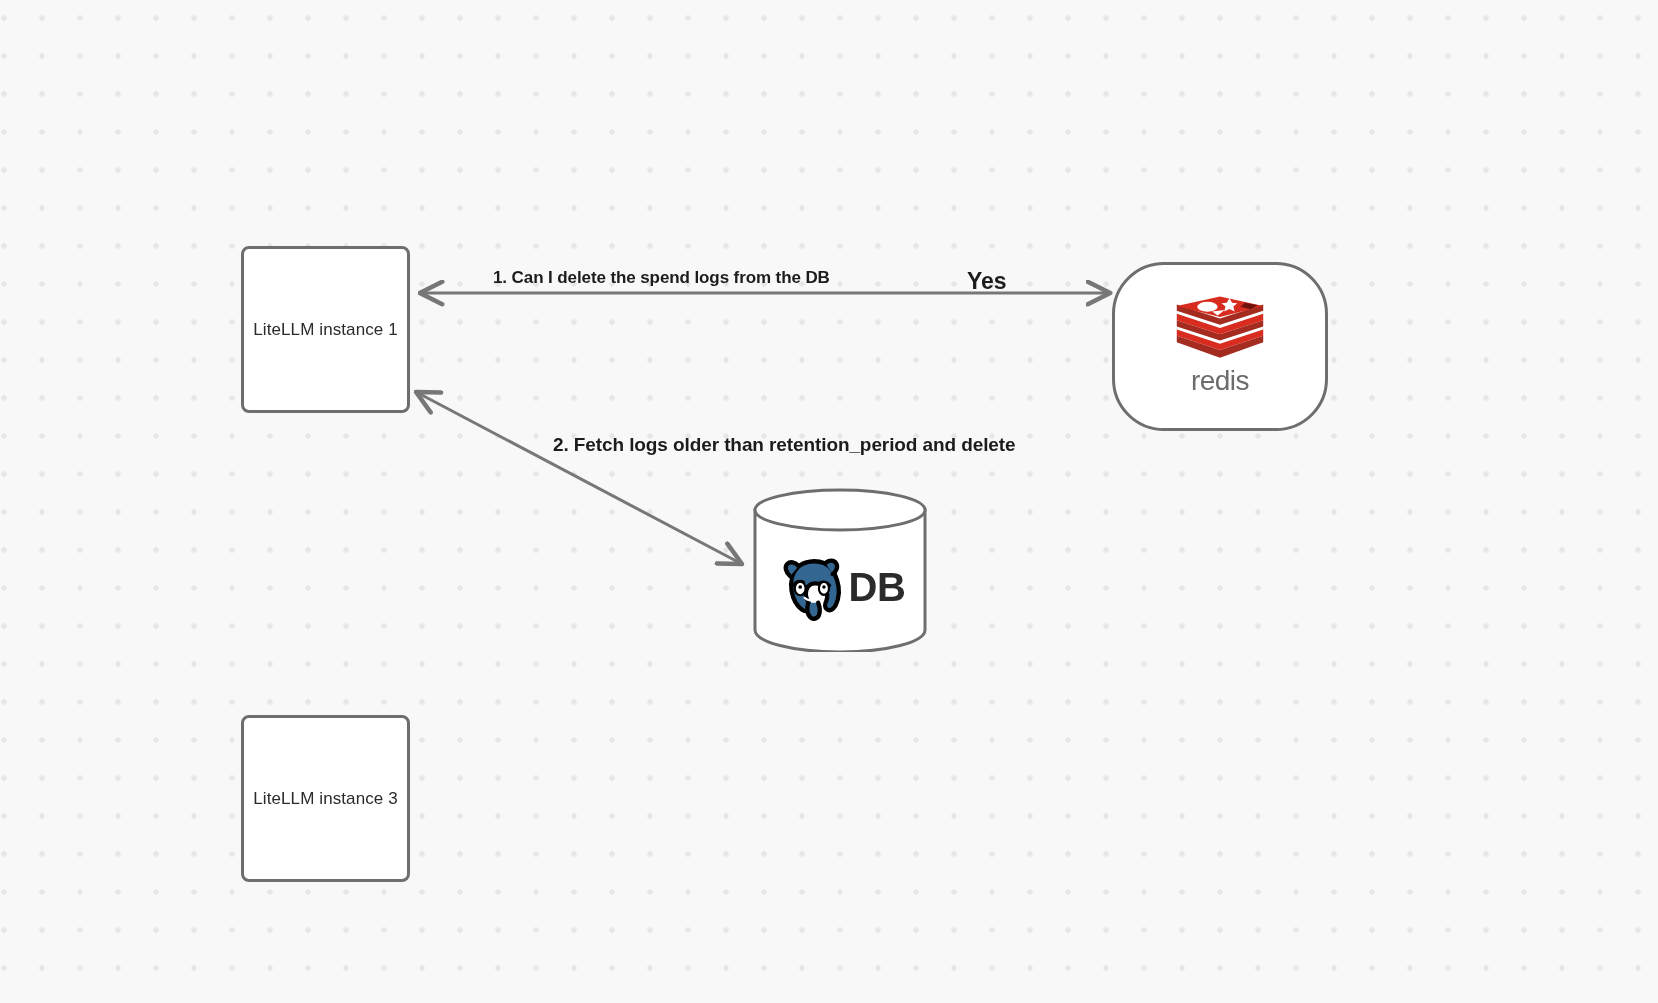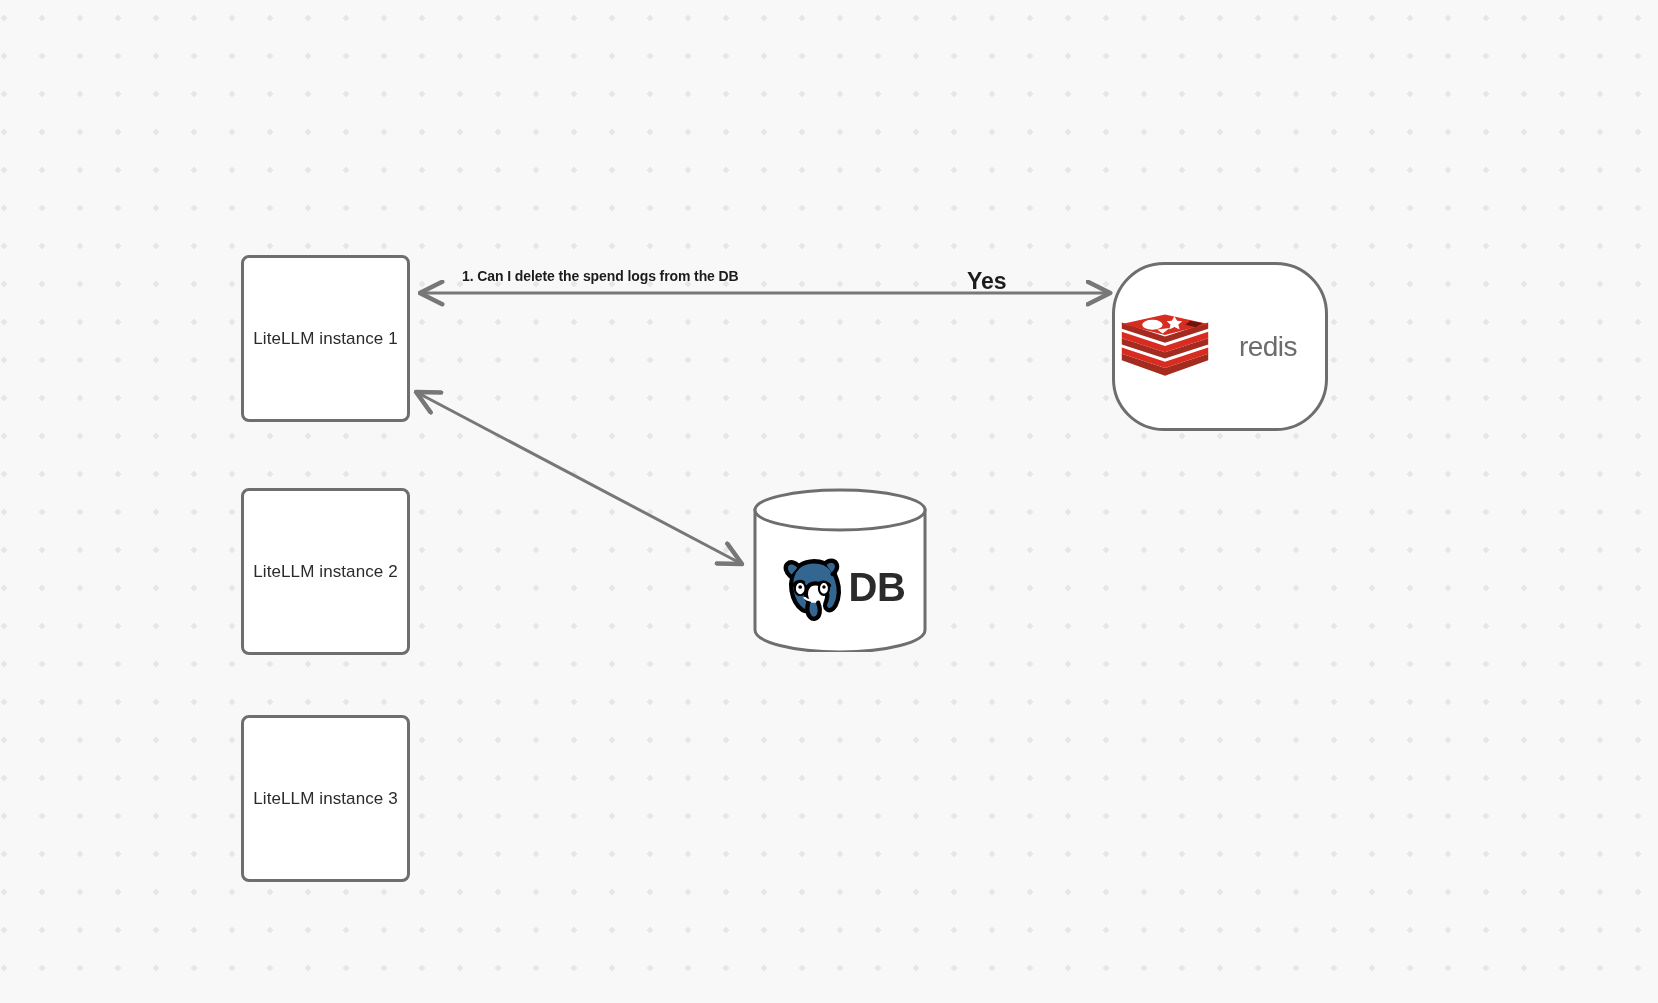--- a/index.html
+++ b/index.html
@@ -36,37 +36,37 @@
     justify-content: center;
   }
   .node-box .node-label {
     font-size: 17px;
     color: #2b2b2b;
     font-family: "Liberation Sans", sans-serif;
     letter-spacing: 0.1px;
     white-space: nowrap;
   }
 
-  #litellm-1 { left: 241px; top: 255px;  width: 169px; height: 167px; }
+  #litellm-1 { left: 241px; top: 246px;  width: 169px; height: 167px; }
   #litellm-2 { left: 241px; top: 488px;  width: 169px; height: 167px; }
   #litellm-3 { left: 241px; top: 715px;  width: 169px; height: 167px; }
 
   
   #redis-node {
     position: absolute;
     left: 1112px;
     top: 262px;
     width: 216px;
     height: 169px;
     background: #ffffff;
     border: 3px solid #6e6e6e;
     border-radius: 52px;
     box-sizing: border-box;
     display: flex;
-    flex-direction: row;
+    flex-direction: column;
     align-items: center;
     justify-content: center;
   }
   #redis-logo-mark { width: 96px; height: 66px; display:block; margin-bottom: 2px; }
   #redis-wordmark  { width: 110px; height: 36px; display:block; }
 
   
   #db-node {
     position: absolute;
     left: 752px;
@@ -99,21 +99,21 @@
 
   
   .edge-label {
     position: absolute;
     font-family: "Liberation Sans", sans-serif;
     font-weight: bold;
     color: #1c1c1c;
     white-space: nowrap;
     letter-spacing: -0.1px;
   }
-  #edge1-label  { left: 462px; top: 268px; font-size: 14px; }
+  #edge1-label  { left: 493px; top: 268px; font-size: 17px; }
   #edge1-answer { left: 967px; top: 268px; font-size: 23px; }
   #edge2-label  { left: 553px; top: 434px; font-size: 19px; }
 </style>
 </head>
 <body>
 
 <div id="canvas">
 
   <svg id="edges" viewBox="0 0 1658 1003">
     <defs>
@@ -129,23 +129,20 @@
     <line x1="422" y1="293" x2="1108" y2="293" stroke="#777777" stroke-width="3" marker-start="url(#arrow-start)" marker-end="url(#arrow-end)"></line>
 
       DB  (diagonal) --&gt;
     <line x1="418" y1="393" x2="740" y2="563" stroke="#777777" stroke-width="3" marker-start="url(#arrow-start)" marker-end="url(#arrow-end)"></line>
   </svg>
 
   <div class="node-box" id="litellm-1">
     <span class="node-label">LiteLLM instance 1</span>
   </div>
 
-  <div class="node-box" id="litellm-2">
-    <span class="node-label">LiteLLM instance 2</span>
-  </div>
 
   <div class="node-box" id="litellm-3">
     <span class="node-label">LiteLLM instance 3</span>
   </div>
 
   <div id="redis-node">
 
     <svg id="redis-logo-mark" viewBox="0 0 120 84">
 
       <path d="M60 70 L5 52 L5 60 L60 80 L115 60 L115 52 Z" fill="#a32b1f"></path>
@@ -203,14 +200,15 @@
         </g>
       </svg>
       <span id="db-text">DB</span>
     </div>
   </div>
 
   <div class="edge-label" id="edge1-label">1.  Can I delete the spend logs from the DB</div>
 
   <div class="edge-label" id="edge1-answer">Yes</div>
 
+  <div class="edge-label" id="edge2-label">2.  Fetch logs older than retention_period and delete</div>
 
 </div>
 
 </body></html>

